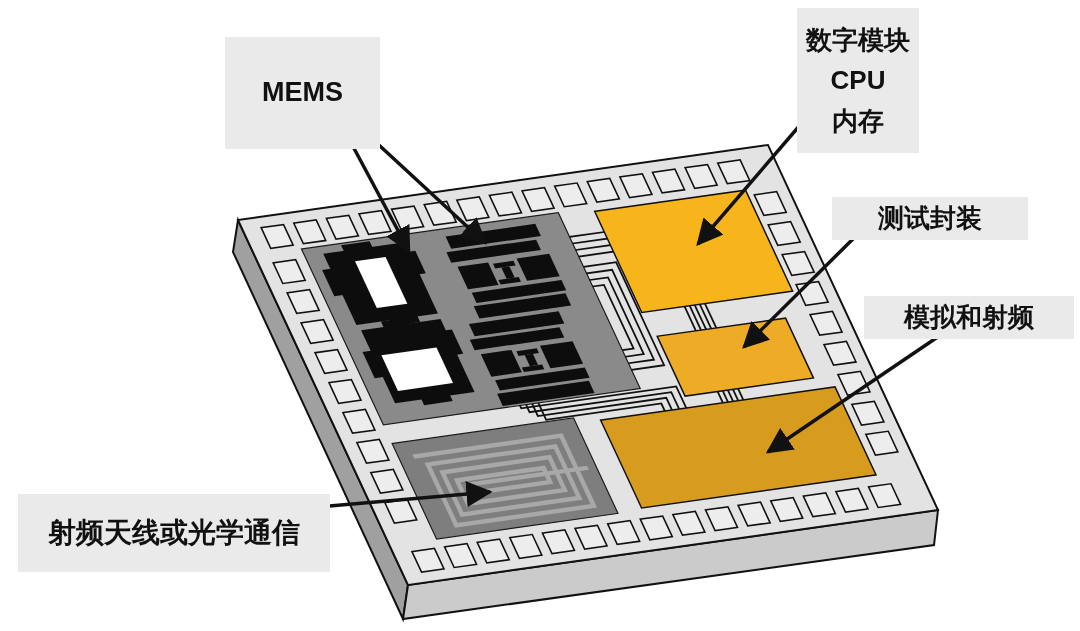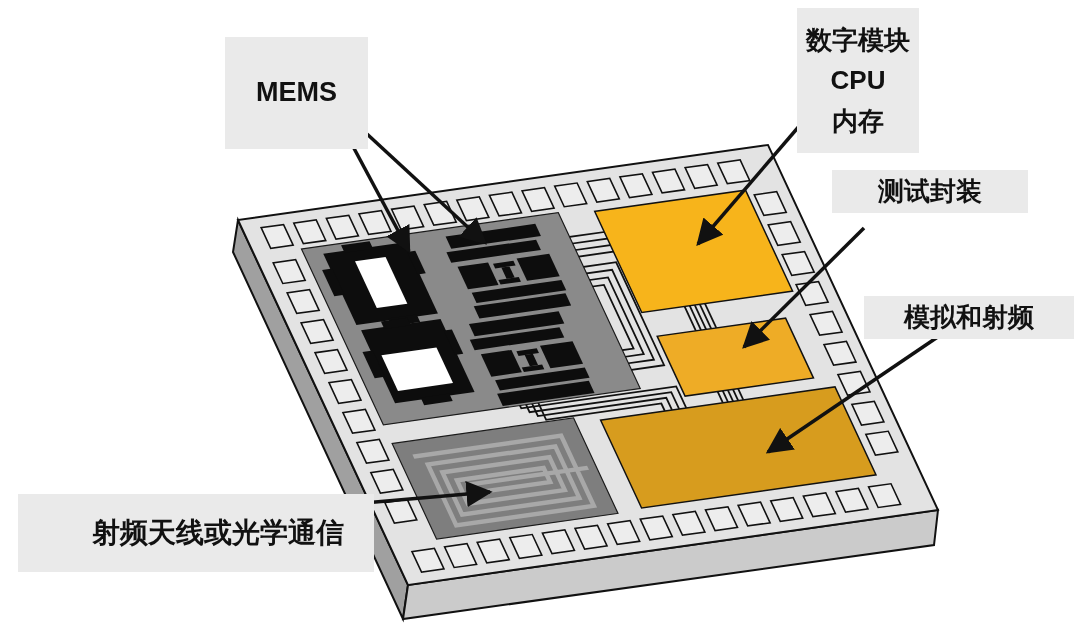--- a/index.html
+++ b/index.html
@@ -13,25 +13,25 @@
   .block{stroke:var(--outline);stroke-width:1.5;}
   .trace{stroke:var(--outline);stroke-width:1.8;fill:none;}
   .arrow{stroke:var(--arrow);stroke-width:3.5;fill:none;}
   .blk{fill:var(--sensor-black);}
   .label{
     position:absolute;background:var(--label-bg);color:#111;
     font-weight:bold;display:flex;flex-direction:column;
     justify-content:center;align-items:center;text-align:center;
   }
   .label span{display:block;}
-  #mems-label{left:225px;top:37px;width:143px;height:112px;font-size:27px;line-height:1.33;}
+  #mems-label{left:225px;top:37px;width:155px;height:112px;font-size:27px;line-height:1.33;}
   #digital-label{left:797px;top:8px;width:122px;height:145px;font-size:26px;line-height:1.55;}
-  #test-label{left:832px;top:170px;width:196px;height:43px;font-size:26px;}
+  #test-label{left:832px;top:197px;width:196px;height:43px;font-size:26px;}
   #analog-label{left:864px;top:296px;width:210px;height:43px;font-size:26px;}
-  #antenna-label{left:18px;top:494px;width:312px;height:78px;font-size:28px;padding-left:44px;}
+  #antenna-label{left:18px;top:494px;width:312px;height:78px;font-size:28px;}
 </style>
 </head>
 <body>
 
 <div id="stage">
 
   <svg id="chip-svg" width="1080" height="631" viewBox="0 0 1080 631">
     <defs>
       <marker id="ah" viewBox="0 0 10 10" refX="9" refY="5" markerWidth="7.5" markerHeight="7.5" markerUnits="strokeWidth" orient="auto">
         <path d="M0 0 L10 5 L0 10 Z" fill="#111"></path>

